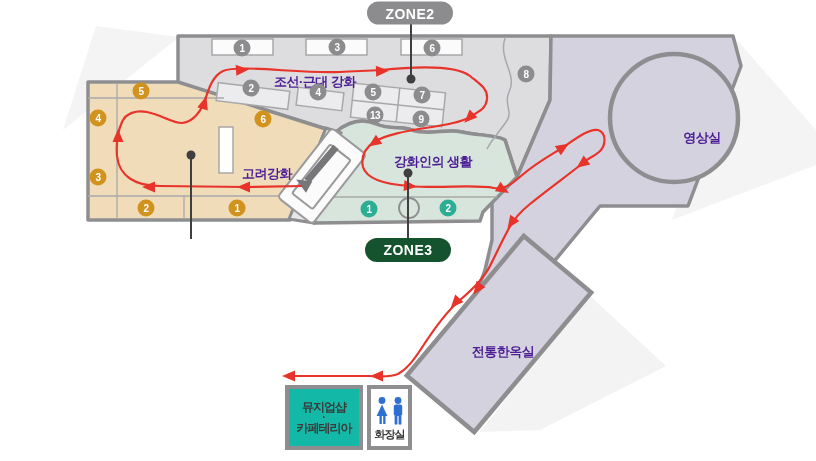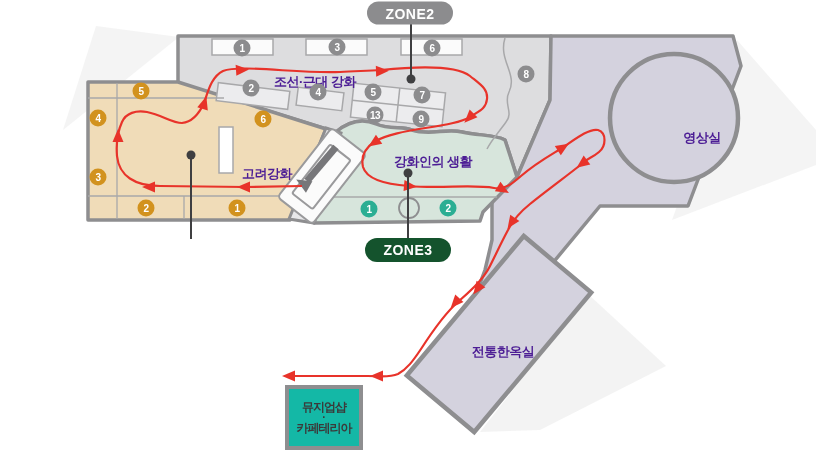--- a/index.html
+++ b/index.html
@@ -234,14 +234,31 @@
 
   <div class="pill p2">ZONE2</div>
   <div class="pill p3">ZONE3</div>
 
   <div class="bbox shop-box">
     <span class="ln">뮤지업샵</span>
     <span class="dot">·</span>
     <span class="ln">카페테리아</span>
   </div>
 
+  <div class="bbox wc-box">
+    <svg class="restroom-svg" width="34" height="30" viewBox="0 0 34 30">
+      <g>
+        <circle class="fig" cx="9" cy="4.5" r="3.4"></circle>
+        <polygon class="fig" points="9,8.5 3.6,20 14.4,20"></polygon>
+        <rect class="fig" x="6.5" y="20" width="2.3" height="8"></rect>
+        <rect class="fig" x="10.2" y="20" width="2.3" height="8"></rect>
+      </g>
+      <g>
+        <circle class="fig" cx="25" cy="4.5" r="3.4"></circle>
+        <rect class="fig" x="20.8" y="8.5" width="8.4" height="11.5" rx="2"></rect>
+        <rect class="fig" x="21.6" y="20" width="2.8" height="8.5"></rect>
+        <rect class="fig" x="25.6" y="20" width="2.8" height="8.5"></rect>
+      </g>
+    </svg>
+    <span class="wc-label">화장실</span>
+  </div>
 
 </div>
 
 </body></html>

